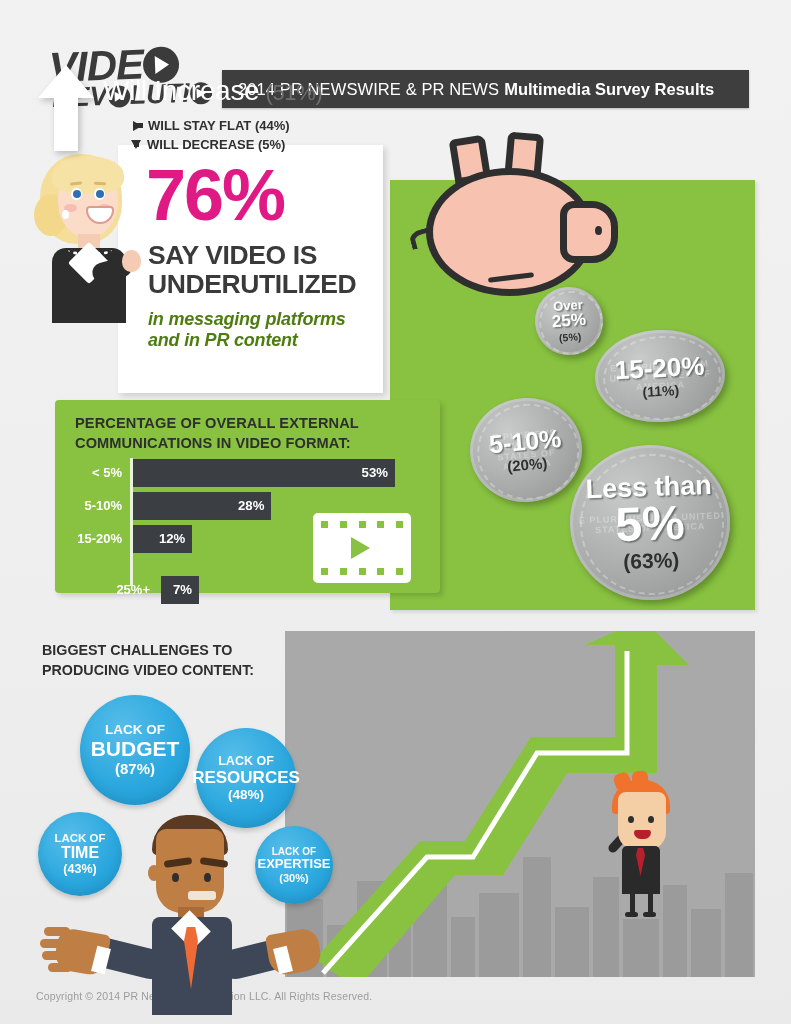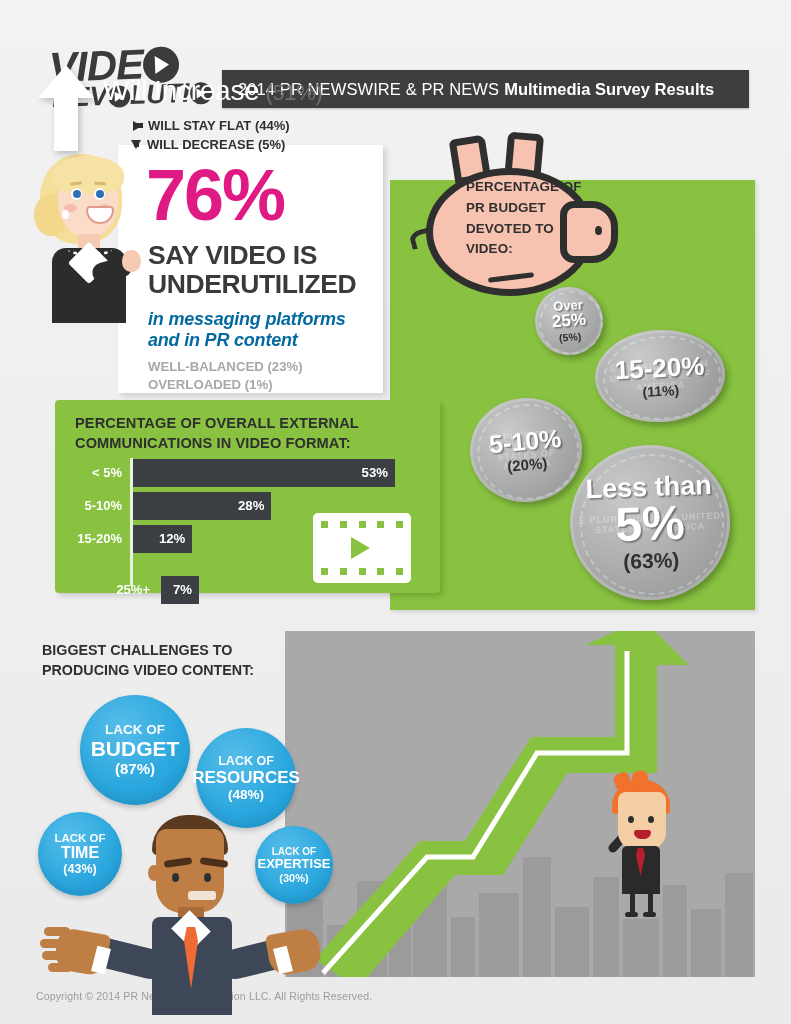--- a/index.html
+++ b/index.html
@@ -148,21 +148,21 @@
   #pct-76 {
     position:absolute; left:28px; top:14px;
     font-size:72px; font-weight:bold; color:#e01a84; letter-spacing:-2px; line-height:1;
   }
   #line-under {
     position:absolute; left:30px; top:96px; width:215px;
     font-size:26.5px; font-weight:bold; color:#3a3a3a; line-height:1.08; letter-spacing:-0.4px;
   }
   #line-sub {
     position:absolute; left:30px; top:164px; width:220px;
-    font-size:18px; font-weight:bold; font-style:italic; color:#0369a1;
+    font-size:18px; font-weight:bold; font-style:italic; color:#4d7c0f;
     line-height:1.18; letter-spacing:-0.2px;
   }
   #line-foot {
     position:absolute; left:30px; top:213px; width:225px;
     font-size:13.2px; font-weight:bold; color:#a8a8a8; line-height:1.35;
   }
 
   
   #girl { position:absolute; left:34px; top:148px; width:96px; height:175px; }
   .g-hair-back { position:absolute; left:6px; top:6px; width:82px; height:90px; background:#f5dd9a; border-radius:48% 48% 44% 44%; }
@@ -360,21 +360,20 @@
   <div id="green-panel"></div>
 
   <div id="piggy">
     <div class="pig-ear-l"></div>
     <div class="pig-ear-r"></div>
     <div class="pig-tail"></div>
     <div class="pig-body"></div>
     <div class="pig-snout"></div>
     <div class="pig-nostril"></div>
     <div class="pig-slot"></div>
-    <div id="piggy-text">PERCENTAGE OF PR BUDGET DEVOTED TO VIDEO:</div>
   </div>
 
   <div class="coin" id="coin-over25">
     <div class="cl">
       <span>Over</span>
       <span class="big">25%</span>
     </div>
     <div class="cp">(5%)</div>
   </div>
 
@@ -396,24 +395,20 @@
       <span>Less than</span>
       <span class="big2">5%</span>
     </div>
     <div class="cp">(63%)</div>
   </div>
 
   <div id="white-card">
     <div id="pct-76">76%</div>
     <div id="line-under">SAY VIDEO IS UNDERUTILIZED</div>
     <div id="line-sub">in messaging platforms and in PR content</div>
-    <div id="line-foot">
-      <div>WELL-BALANCED (23%)</div>
-      <div>OVERLOADED (1%)</div>
-    </div>
   </div>
 
   <div id="girl">
     <div class="g-hair-back"></div>
     <div class="g-bun"></div>
     <div class="g-face"></div>
     <div class="g-fringe"></div>
     <div class="g-brow l"></div>
     <div class="g-brow r"></div>
     <div class="g-eye l"></div>

